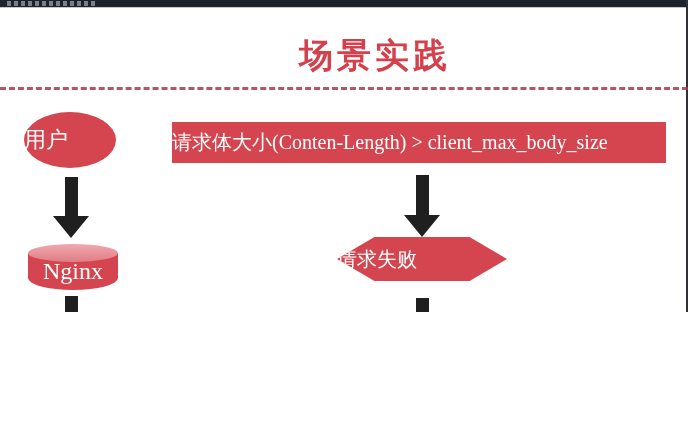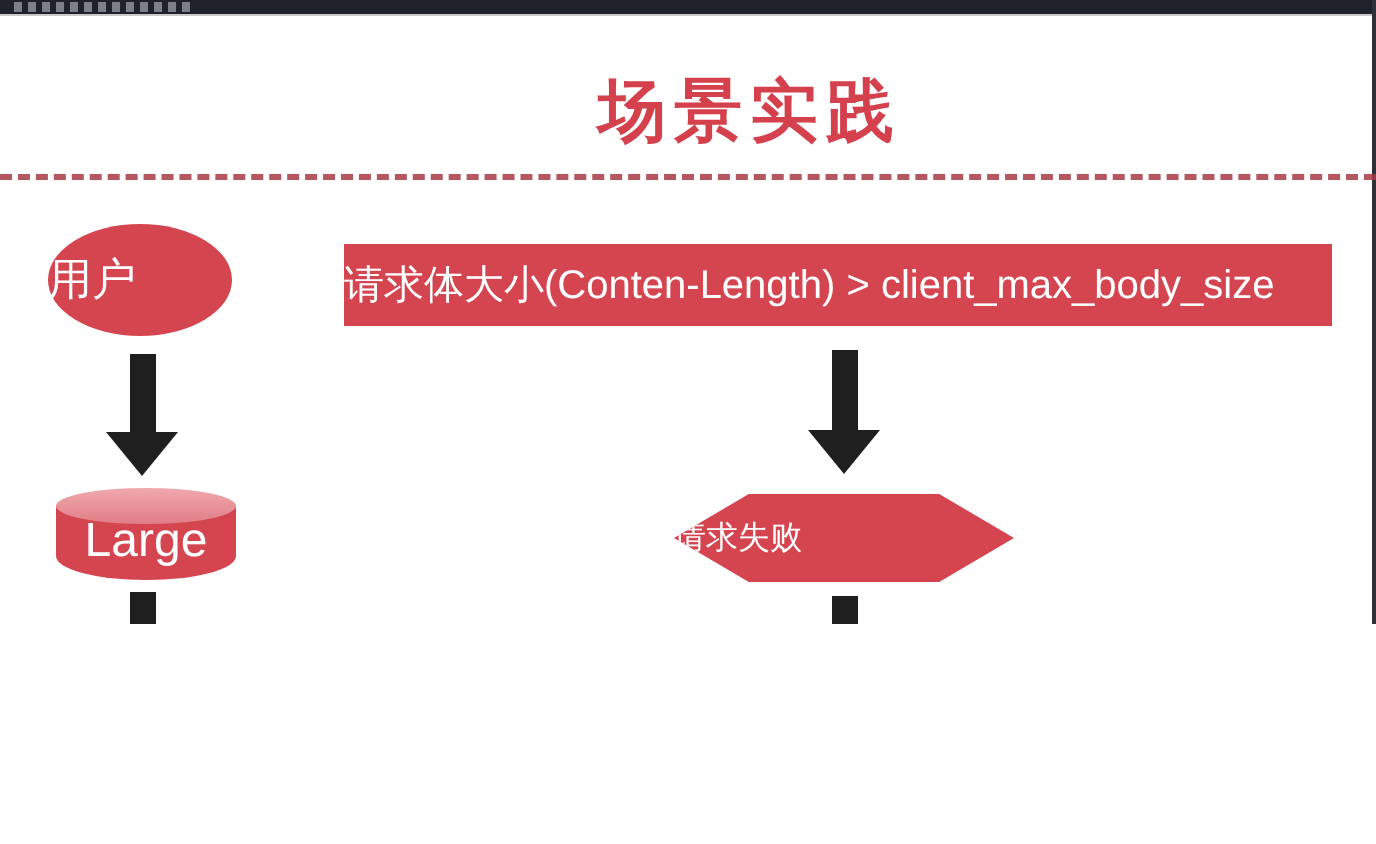--- a/index.html
+++ b/index.html
@@ -1,38 +1,38 @@
 <!DOCTYPE html>
 <html><head>
 <meta charset="utf-8">
 <style>
   html,body{margin:0;padding:0;background:#ffffff;}
   .stage{
     position:relative;width:688px;height:312px;overflow:hidden;background:#ffffff;
-    font-family:Liberation Sans, sans-serif;
+    font-family:Liberation Serif, serif;
   }
   
   .topbar{position:absolute;left:0;top:0;width:688px;height:7px;background:#1e222a;border-bottom:1px solid #c9c9c9;}
   .topbar-frag{position:absolute;left:7px;top:1px;width:88px;height:5px;opacity:.75;
     background:repeating-linear-gradient(90deg,#9aa0a6 0 4px,transparent 4px 7px);}
   
   .edge-strip{position:absolute;right:0;top:0;width:2px;height:422px;background:#2e3237;}
   
   .title{position:absolute;left:375px;top:33px;transform:translateX(-50%);
     font-size:34px;font-weight:bold;color:#d4414d;letter-spacing:4px;white-space:nowrap;margin:0;}
   
   .divider{position:absolute;left:0;top:87px;width:688px;border-top:3px dashed #a83a44;opacity:.85;}
   
   .node{position:absolute;display:flex;align-items:center;justify-content:flex-start;
     background:#d5454f;color:#ffffff;white-space:nowrap;}
   .ellipse{left:24px;top:112px;width:92px;height:56px;border-radius:50%;font-size:22px;}
   .rrect{left:7px;top:373px;width:125px;height:40px;border-radius:10px;font-size:22px;}
   .cond-rect{left:172px;top:122px;width:494px;height:41px;font-size:20px;}
   .resp-rect{left:240px;top:374px;width:385px;height:40px;font-size:19px;}
-  .hexagon{left:337px;top:247px;width:170px;height:44px;font-size:16px;
+  .hexagon{left:337px;top:237px;width:170px;height:44px;font-size:20px;
     clip-path:polygon(0% 50%,22% 0%,78% 0%,100% 50%,78% 100%,22% 100%);}
   
   .cylinder{position:absolute;left:28px;top:244px;width:90px;height:46px;}
   .cyl-body{position:absolute;left:0;top:9px;width:90px;height:37px;background:#d5454f;
     border-radius:0 0 45px 45px / 0 0 12px 12px;}
   .cyl-top{position:absolute;left:0;top:0;width:90px;height:18px;border-radius:50%;
     background:linear-gradient(#f0a9ae,#e07d86);}
   .cyl-label{position:absolute;left:0;top:8px;width:90px;height:38px;display:flex;align-items:center;
     justify-content:center;color:#fff;font-size:24px;}
   
@@ -66,21 +66,21 @@
   </div>
 
   <div class="arrow arrow-l1">
     <div class="shaft"></div>
     <div class="head"></div>
   </div>
 
   <div class="cylinder">
     <div class="cyl-body"></div>
     <div class="cyl-top"></div>
-    <div class="cyl-label">Large</div>
+    <div class="cyl-label">Nginx</div>
   </div>
 
   <div class="arrow arrow-l2">
     <div class="shaft"></div>
     <div class="head"></div>
   </div>
 
   <div class="node rrect">
     <span>结果</span>
   </div>

